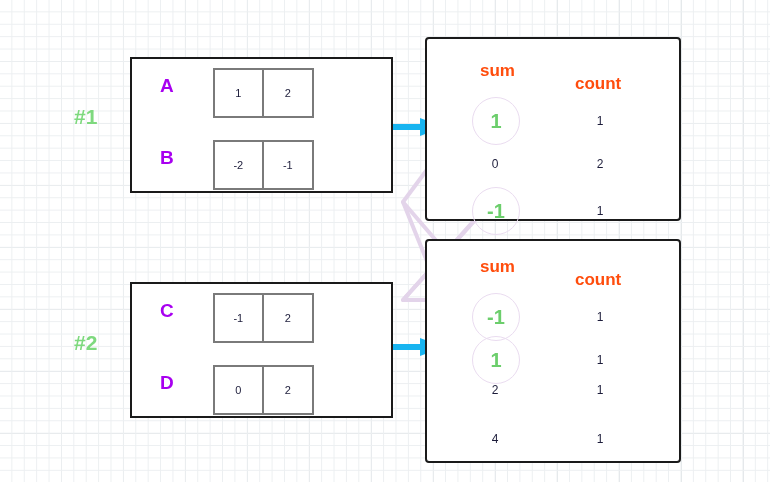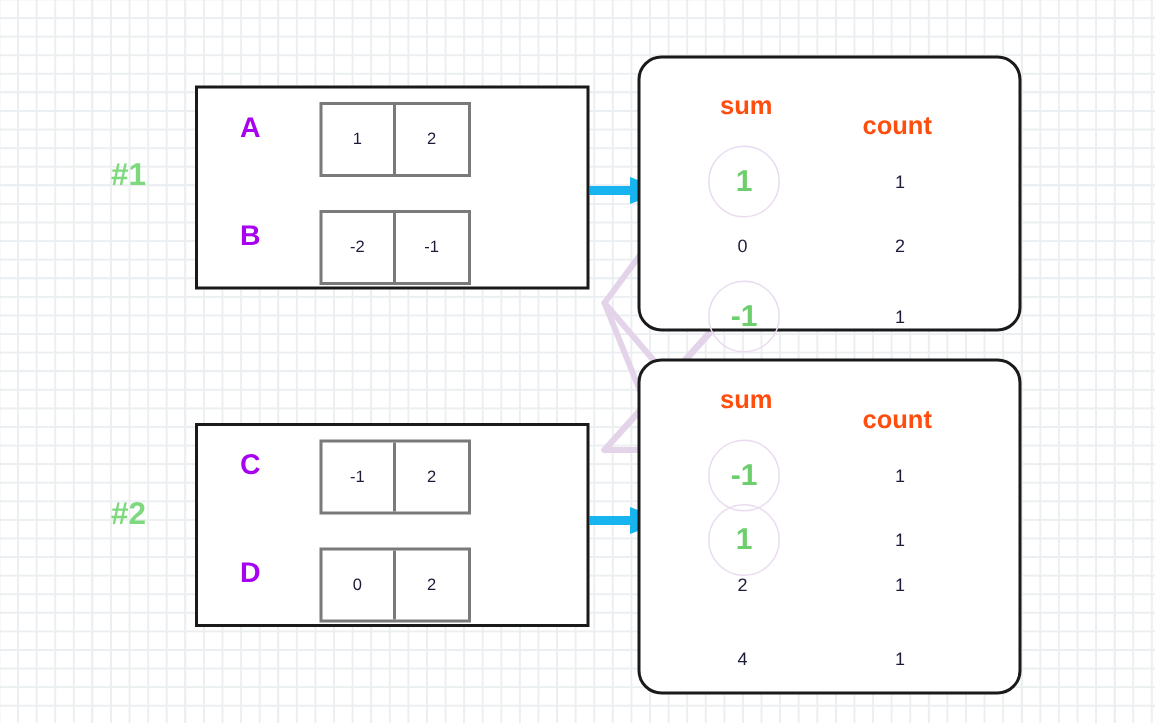--- a/index.html
+++ b/index.html
@@ -91,21 +91,21 @@
     font-size: 11px;
     color: #1c1c3a;
     box-sizing: border-box;
   }
   .cell.key-cell { border-right: 2px solid #7a7a7a; }
 
   
   .agg-table {
     position: absolute;
     border: 2px solid #1a1a1a;
-    border-radius: 16px;
+    border-radius: 4px;
     background: #ffffff;
     box-sizing: border-box;
   }
   #agg-table-1 { left: 425px; top: 37px;  width: 256px; height: 184px; }
   #agg-table-2 { left: 425px; top: 239px; width: 256px; height: 224px; }
 
   .agg-header {
     position: absolute;
     color: #ff4d0d;
     font-size: 17px;

